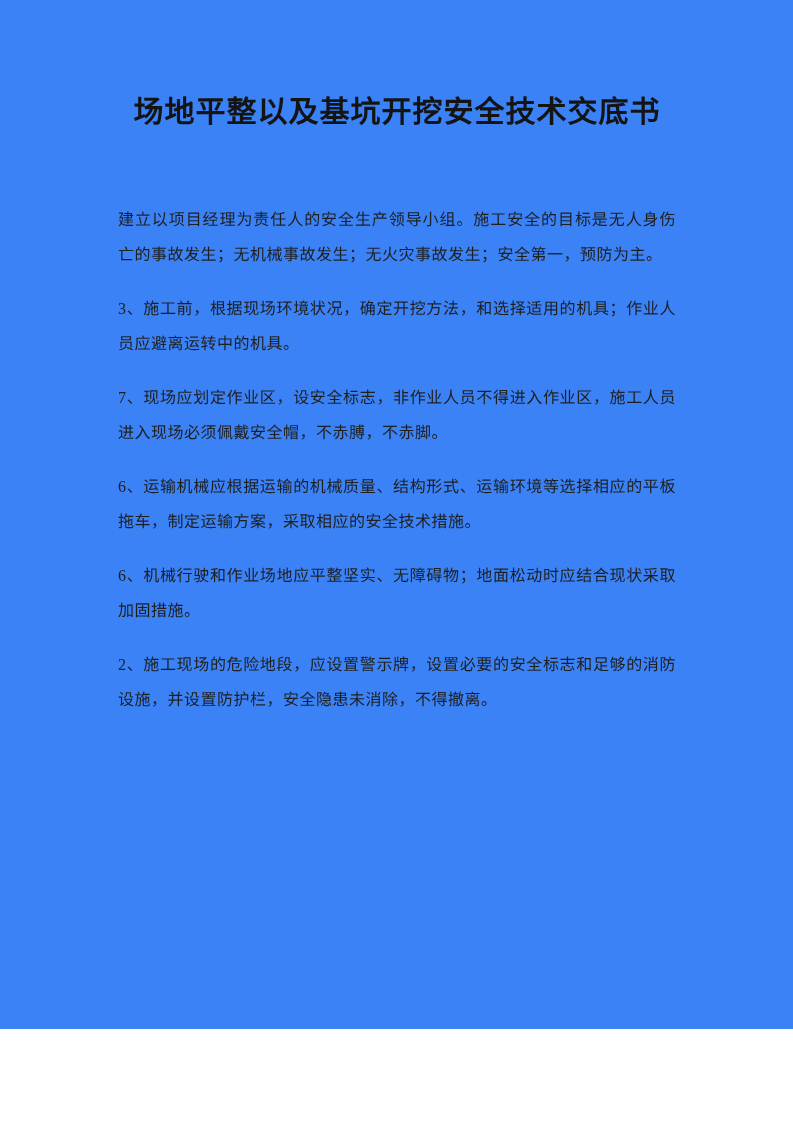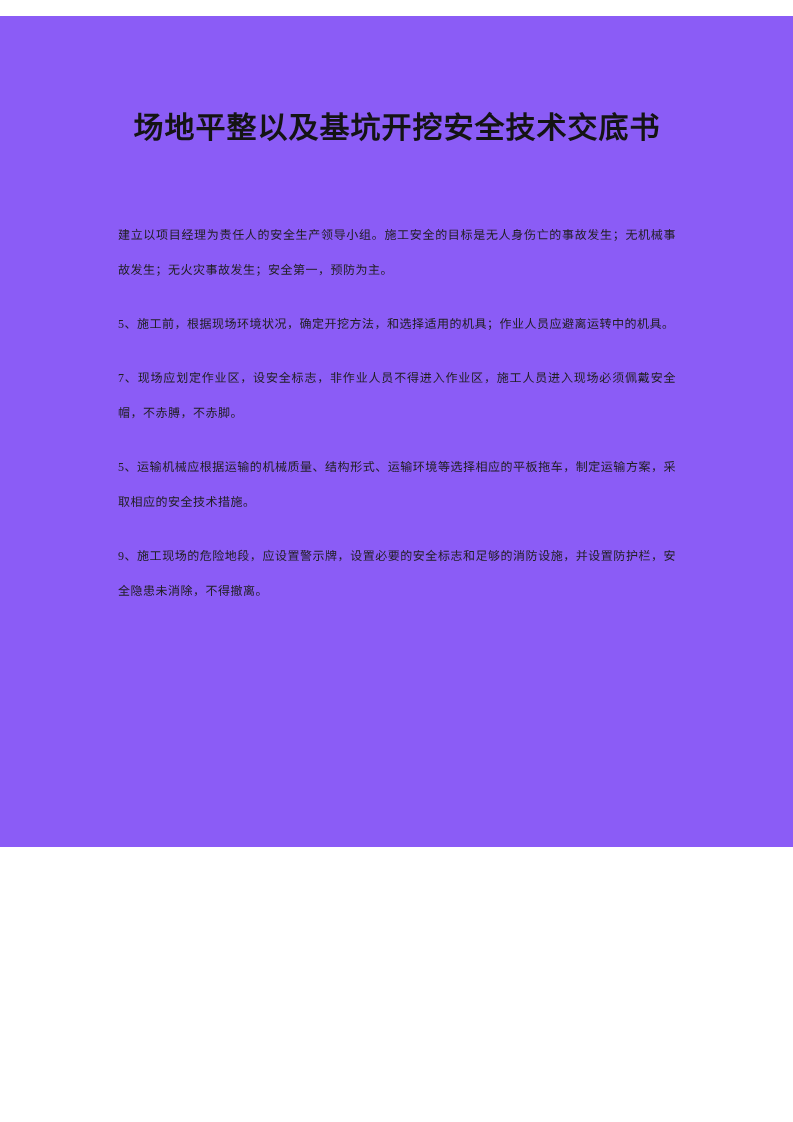--- a/index.html
+++ b/index.html
@@ -3,23 +3,23 @@
 <meta charset="utf-8">
 <style>
   html, body {
     margin: 0;
     padding: 0;
     background: #ffffff;
   }
   .page {
     position: relative;
     width: 793px;
-    height: 831px;
-    margin: 16px auto;
-    background: #8b5cf6;
+    height: 1029px;
+    margin: 0 auto;
+    background: #3b82f6;
     box-sizing: border-box;
     padding: 92px 117px 0 118px;
     overflow: hidden;
     font-family: "Liberation Serif", "DejaVu Serif", serif;
     color: #1f1f1f;
   }
   .doc-title {
     margin: 0;
     font-size: 30px;
     line-height: 40px;
@@ -27,34 +27,35 @@
     text-align: center;
     letter-spacing: 1px;
     color: #141414;
     white-space: nowrap;
   }
   .doc-body {
     margin-top: 70px;
   }
   .doc-body p {
     margin: 0 0 19px 0;
-    font-size: 12px;
+    font-size: 16px;
     line-height: 35px;
     text-align: justify;
     text-justify: inter-ideograph;
     letter-spacing: 0.5px;
     color: #1f1f1f;
   }
 </style>
 </head>
 <body>
 
 <div class="page">
   <h1 class="doc-title">场地平整以及基坑开挖安全技术交底书</h1>
 
   <div class="doc-body">
     <p>建立以项目经理为责任人的安全生产领导小组。施工安全的目标是无人身伤亡的事故发生；无机械事故发生；无火灾事故发生；安全第一，预防为主。</p>
-    <p>5、施工前，根据现场环境状况，确定开挖方法，和选择适用的机具；作业人员应避离运转中的机具。</p>
+    <p>3、施工前，根据现场环境状况，确定开挖方法，和选择适用的机具；作业人员应避离运转中的机具。</p>
     <p>7、现场应划定作业区，设安全标志，非作业人员不得进入作业区，施工人员进入现场必须佩戴安全帽，不赤膊，不赤脚。</p>
-    <p>5、运输机械应根据运输的机械质量、结构形式、运输环境等选择相应的平板拖车，制定运输方案，采取相应的安全技术措施。</p>
-    <p>9、施工现场的危险地段，应设置警示牌，设置必要的安全标志和足够的消防设施，并设置防护栏，安全隐患未消除，不得撤离。</p>
+    <p>6、运输机械应根据运输的机械质量、结构形式、运输环境等选择相应的平板拖车，制定运输方案，采取相应的安全技术措施。</p>
+    <p>6、机械行驶和作业场地应平整坚实、无障碍物；地面松动时应结合现状采取加固措施。</p>
+    <p>2、施工现场的危险地段，应设置警示牌，设置必要的安全标志和足够的消防设施，并设置防护栏，安全隐患未消除，不得撤离。</p>
   </div>
 </div>
 
 </body></html>

